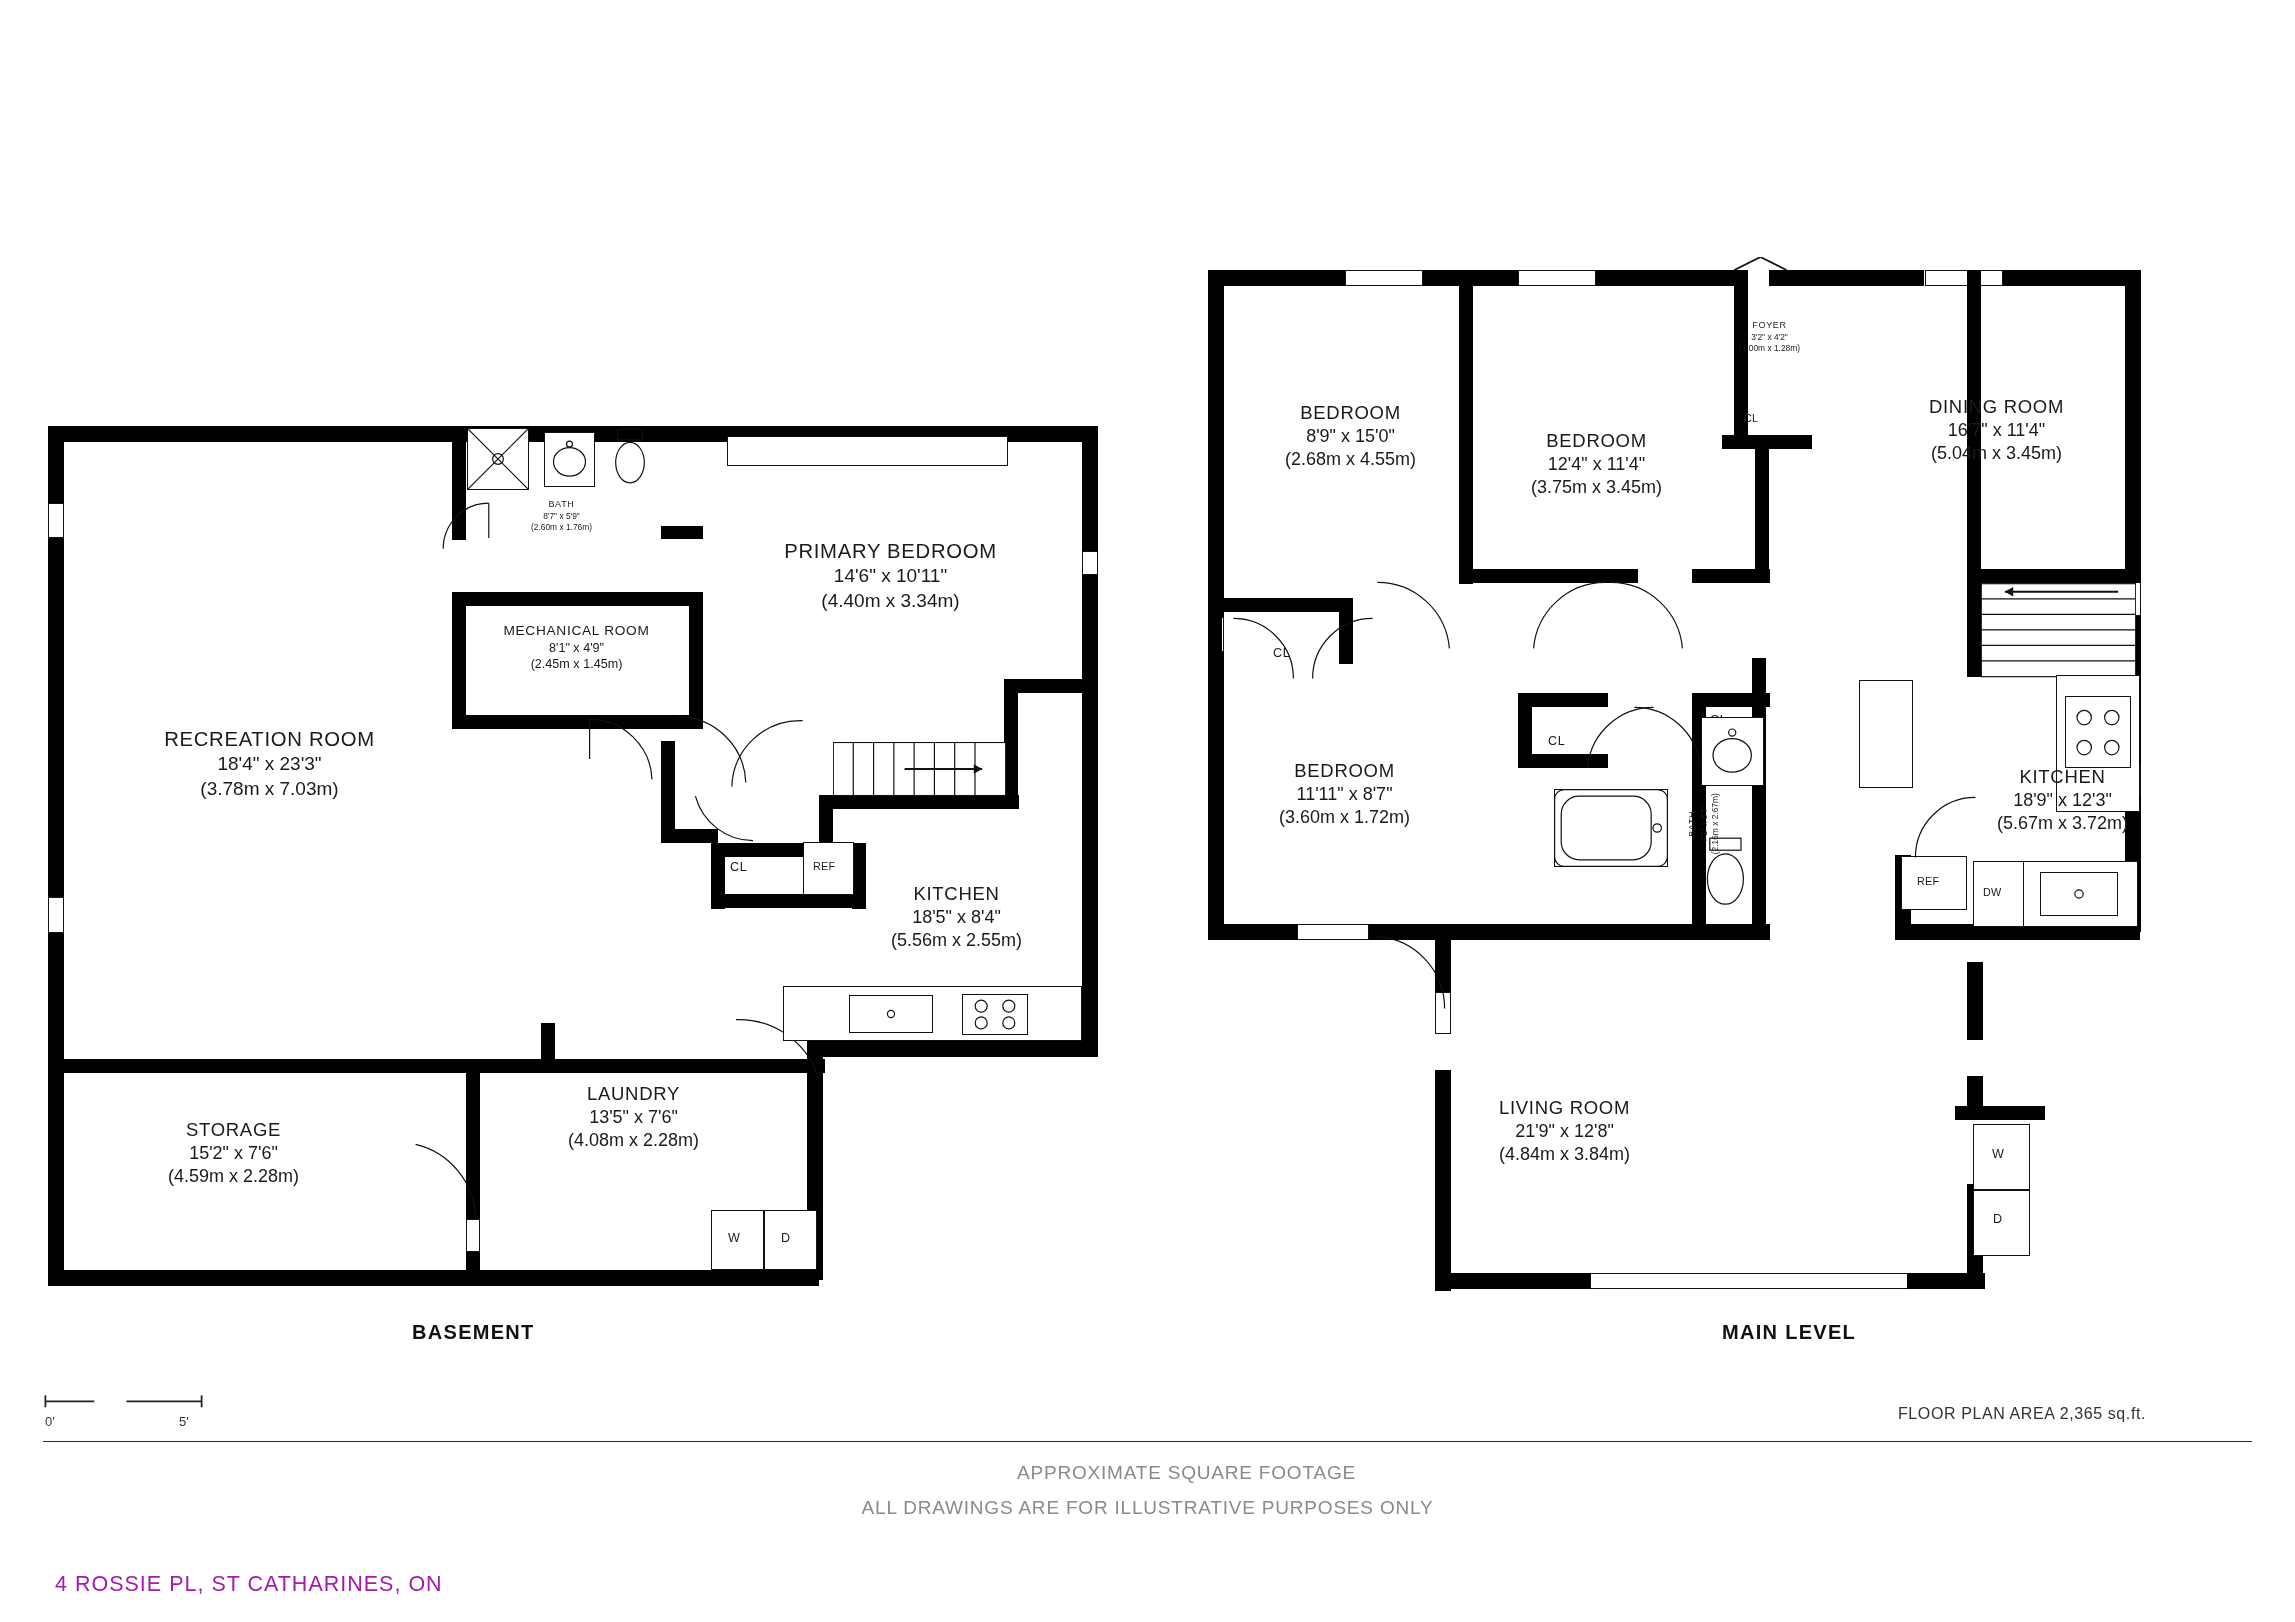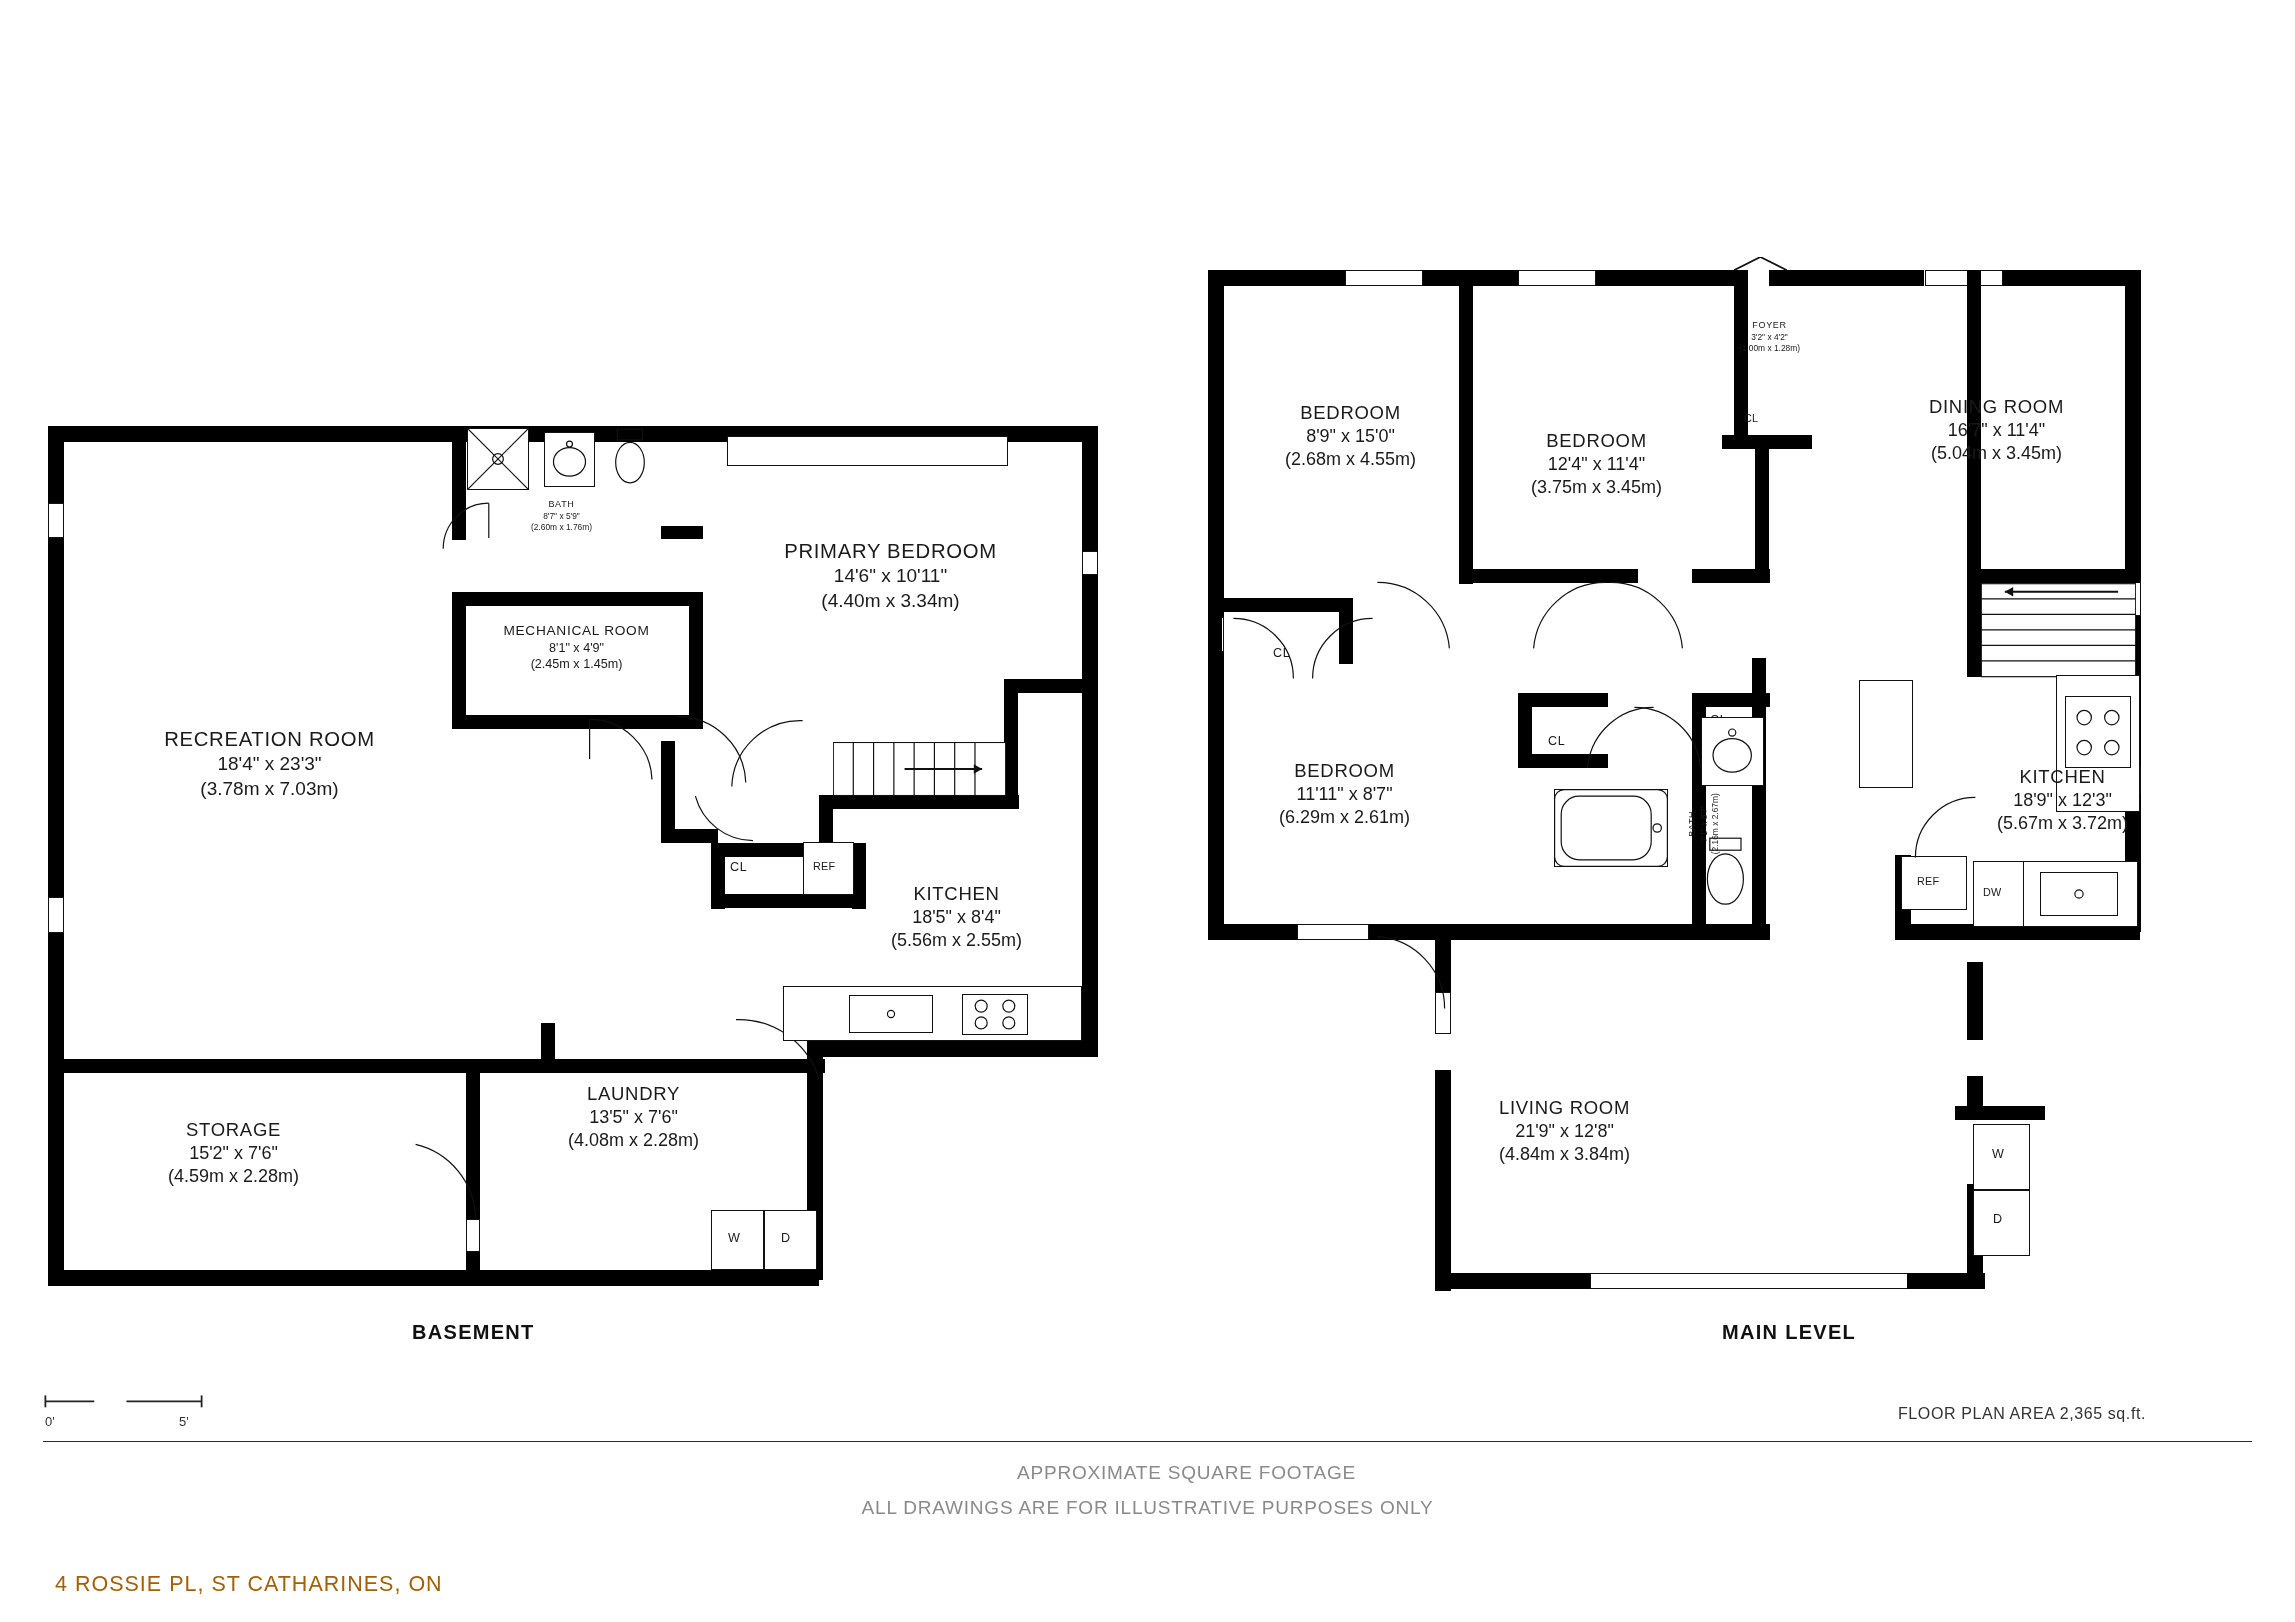--- a/index.html
+++ b/index.html
@@ -89,21 +89,21 @@
   .area-note {
     position: absolute;
     font-size: 16px;
     letter-spacing: 0.6px;
     color: #333;
   }
   .addr {
     position: absolute;
     font-size: 21.5px;
     letter-spacing: 1px;
-    color: #a16207;
+    color: #a21caf;
   }
   .hr {
     position: absolute;
     background: #2b2b2b;
     height: 1.2px;
   }
   .scale-lbl {
     position: absolute;
     font-size: 13px;
     color: #333;
@@ -461,21 +461,21 @@
 
     <div class="label lab-lg" style="left:1471px; top:429px; width:251px;">
       <span class="nm">BEDROOM</span>
       <span class="d1">12'4" x 11'4"</span>
       <span class="d2">(3.75m x 3.45m)</span>
     </div>
 
     <div class="label lab-lg" style="left:1219px; top:759px; width:251px;">
       <span class="nm">BEDROOM</span>
       <span class="d1">11'11" x 8'7"</span>
-      <span class="d2">(6.29m x 2.61m)</span>
+      <span class="d2">(3.60m x 1.72m)</span>
     </div>
 
     <div class="label lab-lg" style="left:1871px; top:395px; width:251px;">
       <span class="nm">DINING ROOM</span>
       <span class="d1">16'7" x 11'4"</span>
       <span class="d2">(5.04m x 3.45m)</span>
     </div>
 
     <div class="label lab-lg" style="left:1937px; top:765px; width:251px;">
       <span class="nm">KITCHEN</span>

